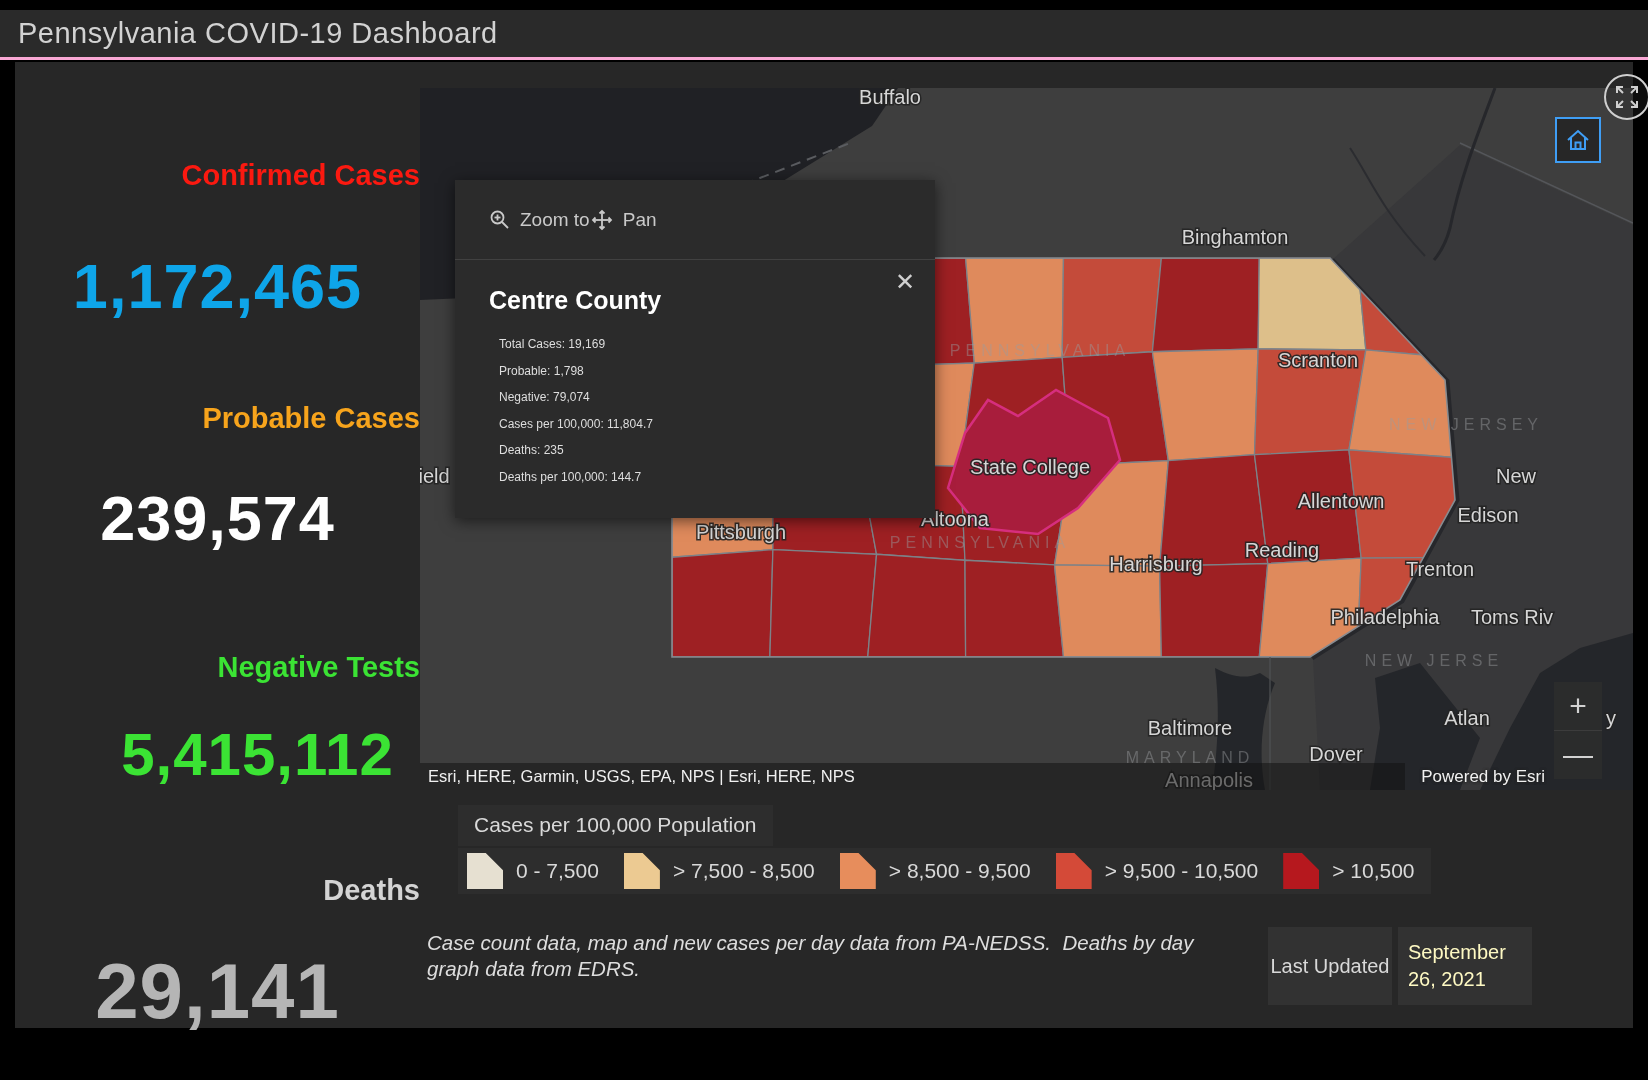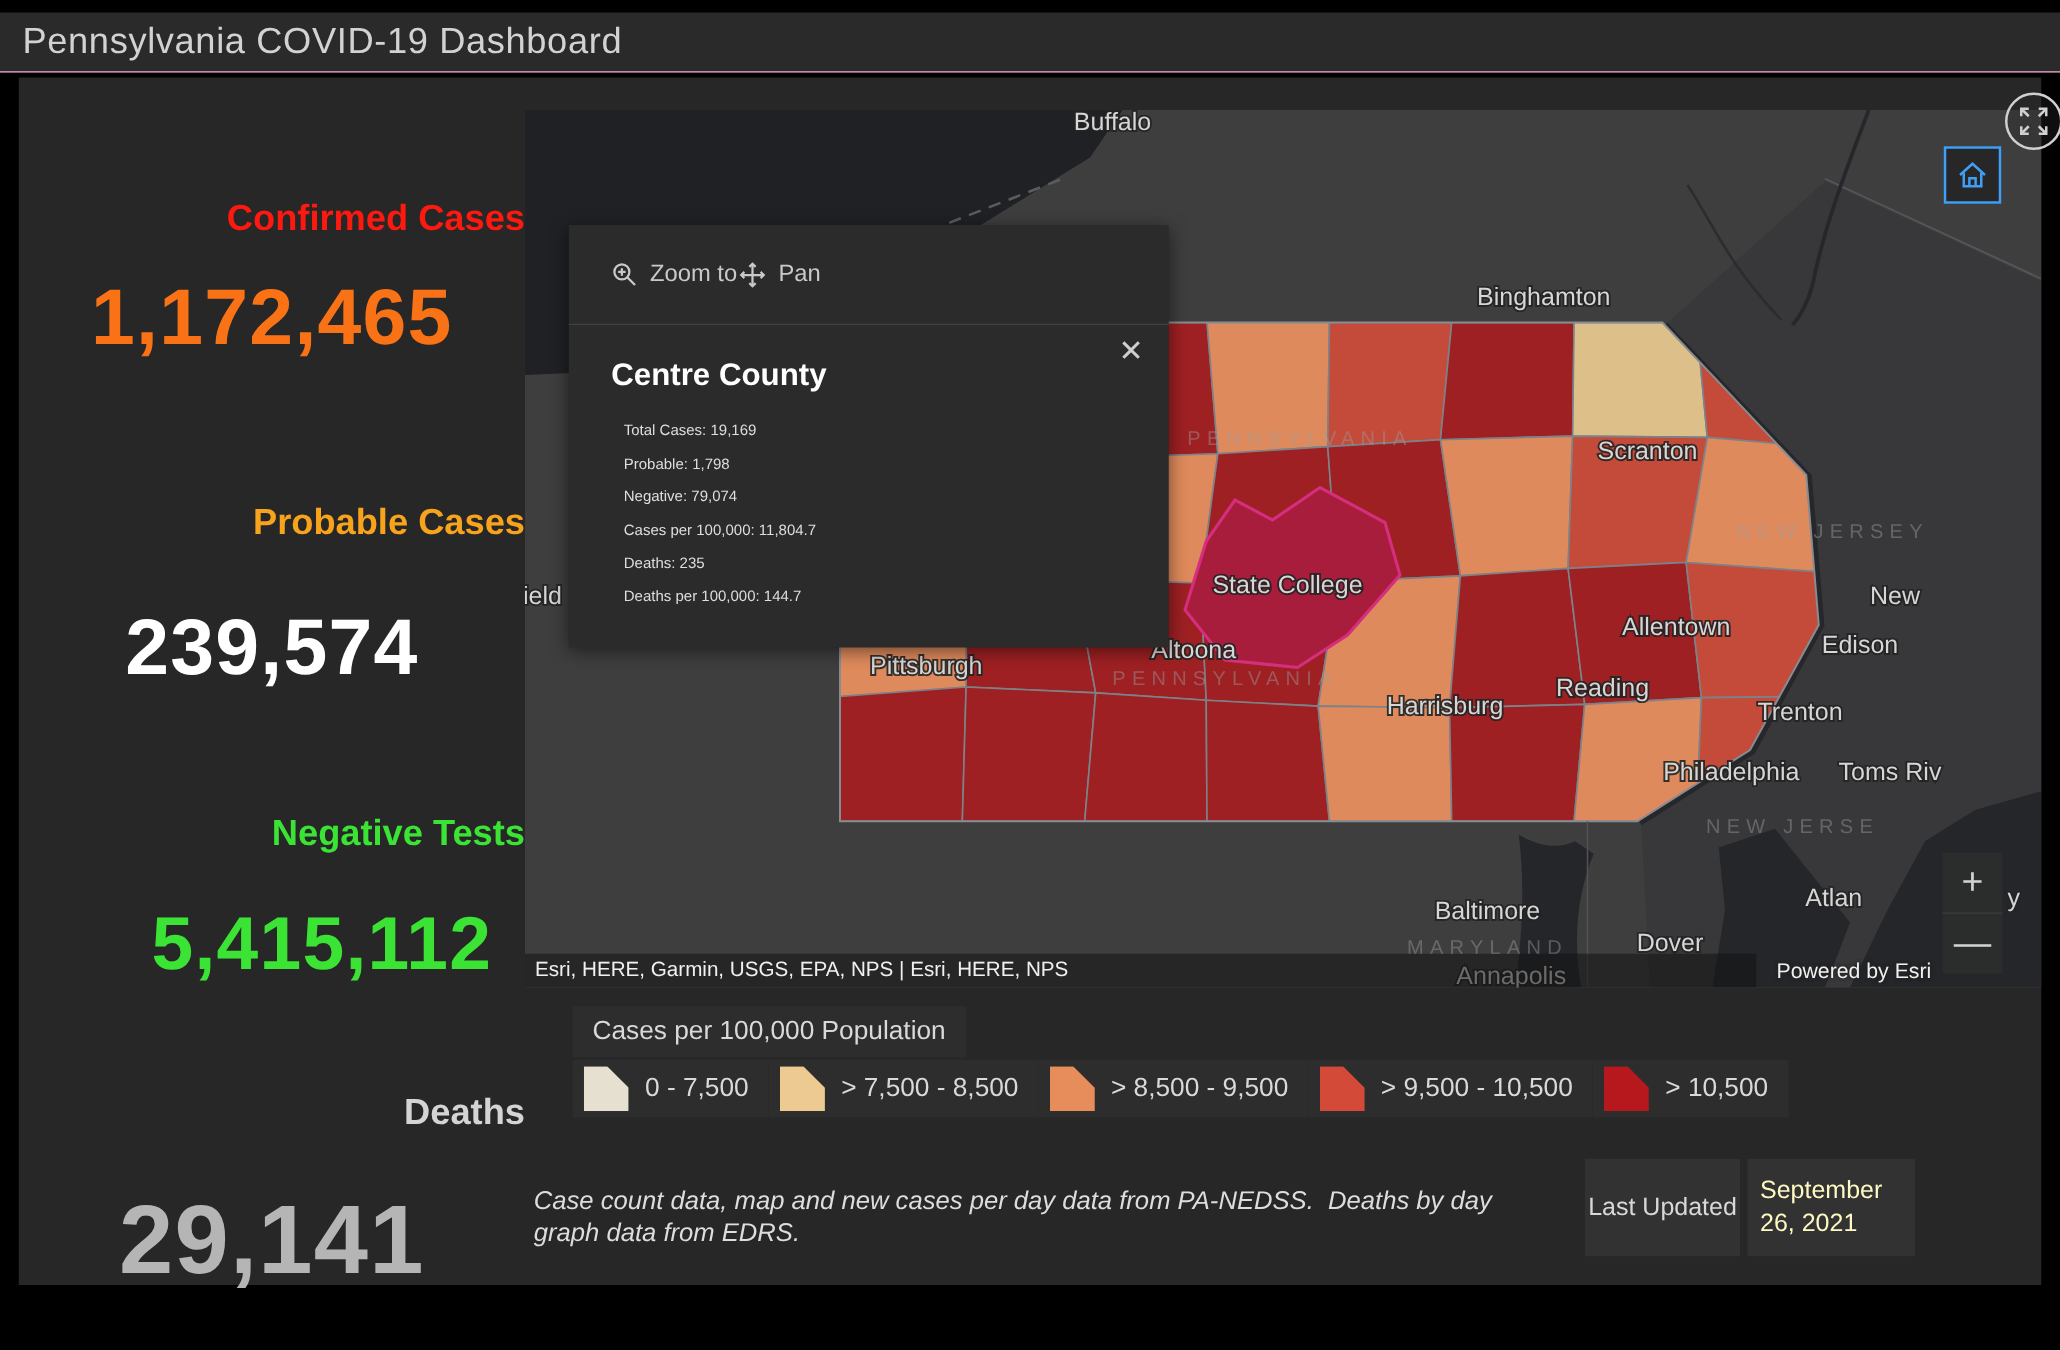--- a/index.html
+++ b/index.html
@@ -1,20 +1,20 @@
 <!DOCTYPE html>
 <html><head>
 <meta charset="utf-8">
 <style>
   html,body{margin:0;padding:0;background:#000;}
   .page{position:relative;width:1648px;height:1080px;background:#000;overflow:hidden;
         font-family:"Liberation Sans",sans-serif;}
   
   .topbar{position:absolute;left:0;top:10px;width:1648px;height:47px;background:#2a2a2a;
-          border-bottom:1px solid #f9a8d4;display:flex;align-items:center;}
+          border-bottom:3px solid #f9a8d4;display:flex;align-items:center;}
   .topbar .title{color:#d2d2d2;font-size:29px;padding-left:18px;font-weight:400;letter-spacing:.5px;}
   
   .panel{position:absolute;left:15px;top:62px;width:1618px;height:966px;background:#272727;}
   
   .stat-label{position:absolute;width:405px;text-align:right;font-weight:bold;font-size:29px;}
   .stat-value{position:absolute;width:405px;text-align:center;font-weight:bold;font-size:63px;letter-spacing:1px;}
   
   .map{position:absolute;left:420px;top:88px;width:1213px;height:702px;background:#3e3e3e;overflow:hidden;}
   .map svg{position:absolute;left:0;top:0;}
   .attrib{position:absolute;left:0;bottom:0;width:985px;height:27px;background:rgba(18,18,18,.55);
@@ -41,40 +41,40 @@
   .zoomctl .sep{height:1px;background:#3c3c3c;}
   
   .legend{position:absolute;left:458px;top:805px;}
   .legend-title{display:inline-block;background:#2d2d2d;color:#d9d9d9;font-size:21px;padding:8px 16px 9px 16px;}
   .legend-row{display:flex;margin-top:2px;}
   .legend-item{display:flex;align-items:center;gap:13px;background:#2d2d2d;padding:5px 16px 5px 9px;}
   .legend-swatch{width:36px;height:36px;clip-path:polygon(0 0,52% 0,100% 48%,100% 100%,0 100%);}
   .legend-label{color:#d9d9d9;font-size:21px;white-space:nowrap;}
   
   .footnote{position:absolute;left:427px;top:930px;width:775px;color:#dddddd;font-size:20.5px;
-            font-style:italic;line-height:1.26;white-space:pre-wrap;margin-top:18px;}
+            font-style:italic;line-height:1.26;white-space:pre-wrap;}
   .lu-box1{position:absolute;left:1268px;top:927px;width:124px;height:78px;background:#323232;
            color:#d8d8d8;font-size:20px;display:flex;align-items:center;justify-content:center;}
   .lu-box2{position:absolute;left:1398px;top:927px;width:134px;height:78px;background:#323232;
            color:#fef9c3;font-size:20px;display:flex;align-items:center;padding-left:10px;box-sizing:border-box;line-height:1.35;}
   .icon-svg{display:block;}
 </style>
 </head>
 <body>
 
 <div class="page">
 
   <div class="topbar">
     <span class="title">Pennsylvania COVID-19 Dashboard</span>
   </div>
 
   <div class="panel">
     <aside id="sidebar">
         <div class="stat-label" style="top: 97px; color: rgb(251, 25, 16);">Confirmed Cases</div>
-        <div class="stat-value" style="top: 156px; color: #f97316; font-size: 63px;">1,172,465</div>
+        <div class="stat-value" style="top: 188px; color: #0ea5e9; font-size: 63px;">1,172,465</div>
         <div class="stat-label" style="top: 340px; color: rgb(247, 164, 28);">Probable Cases</div>
         <div class="stat-value" style="top: 420px; color: #ffffff; font-size: 63px;">239,574</div>
         <div class="stat-label" style="top: 589px; color: rgb(59, 227, 52);">Negative Tests</div>
         <div class="stat-value" style="top: 658px; color: rgb(59, 227, 52); font-size: 60px; margin-left: 40px;">5,415,112</div>
         <div class="stat-label" style="top: 812px; color: rgb(212, 212, 212);">Deaths</div>
         <div class="stat-value" style="top: 884px; color: rgb(181, 181, 181); font-size: 78px;">29,141</div>
       </aside>
   </div>
 
   <div class="map">

